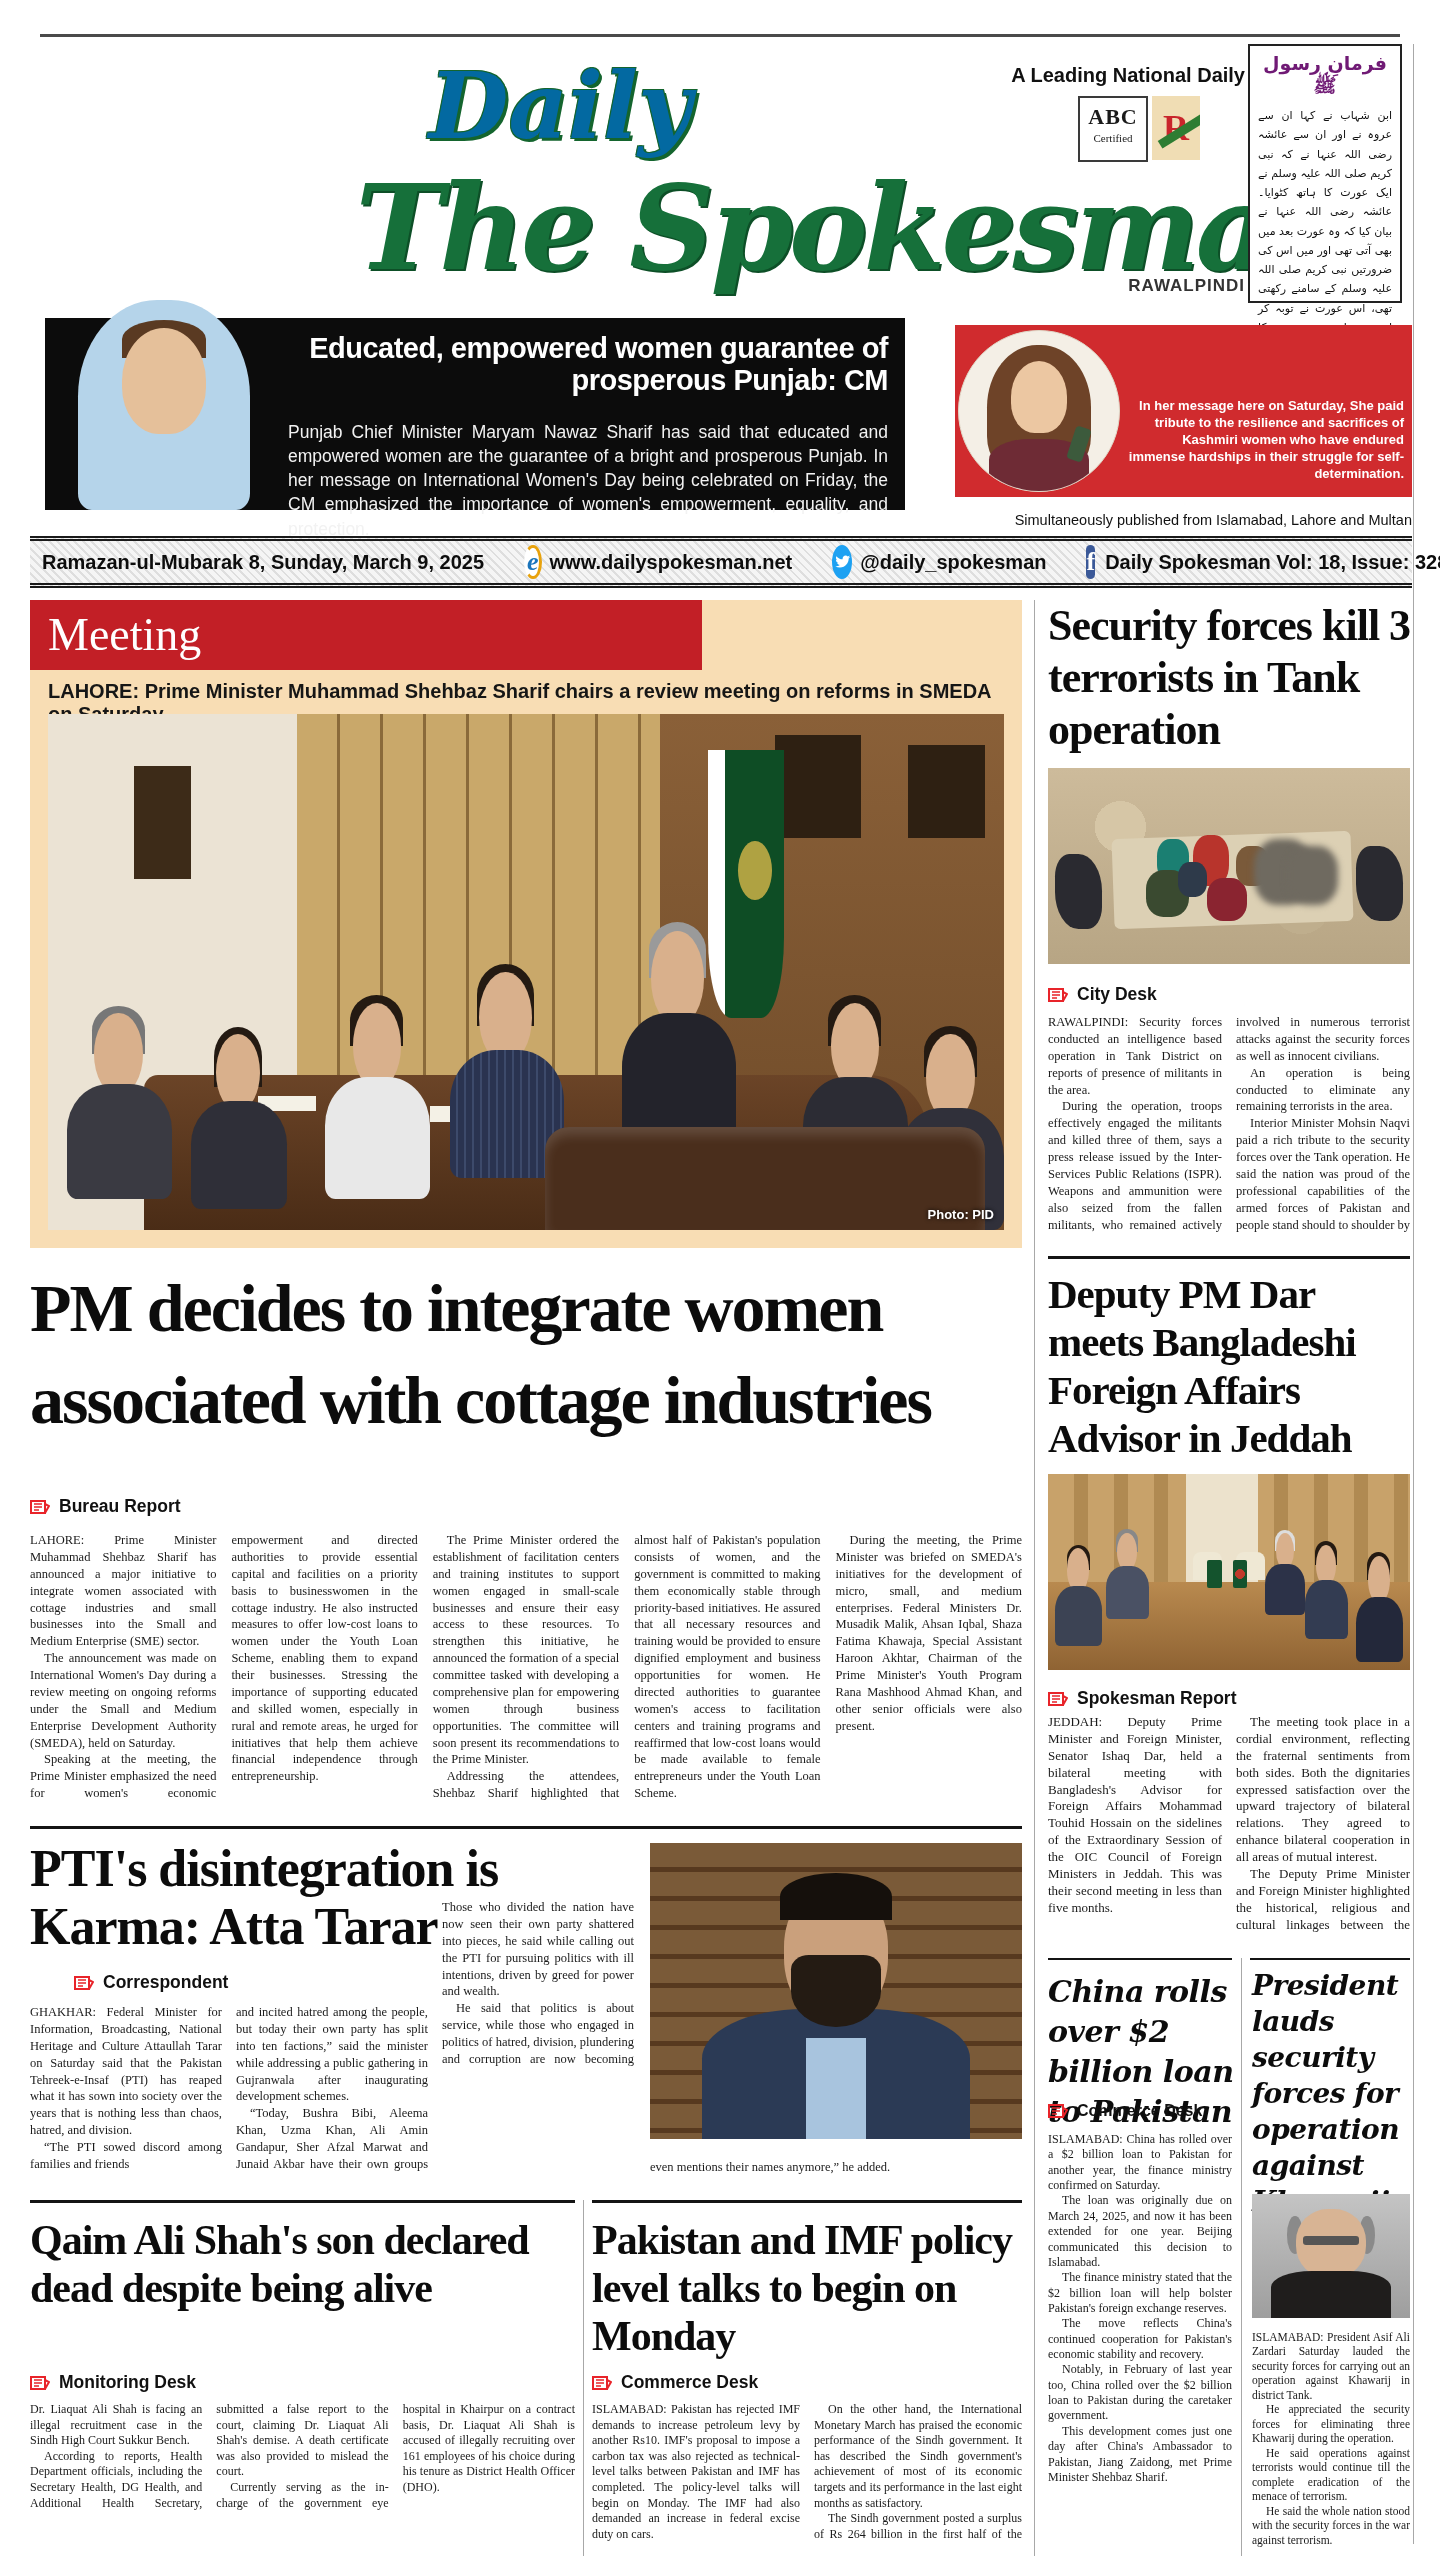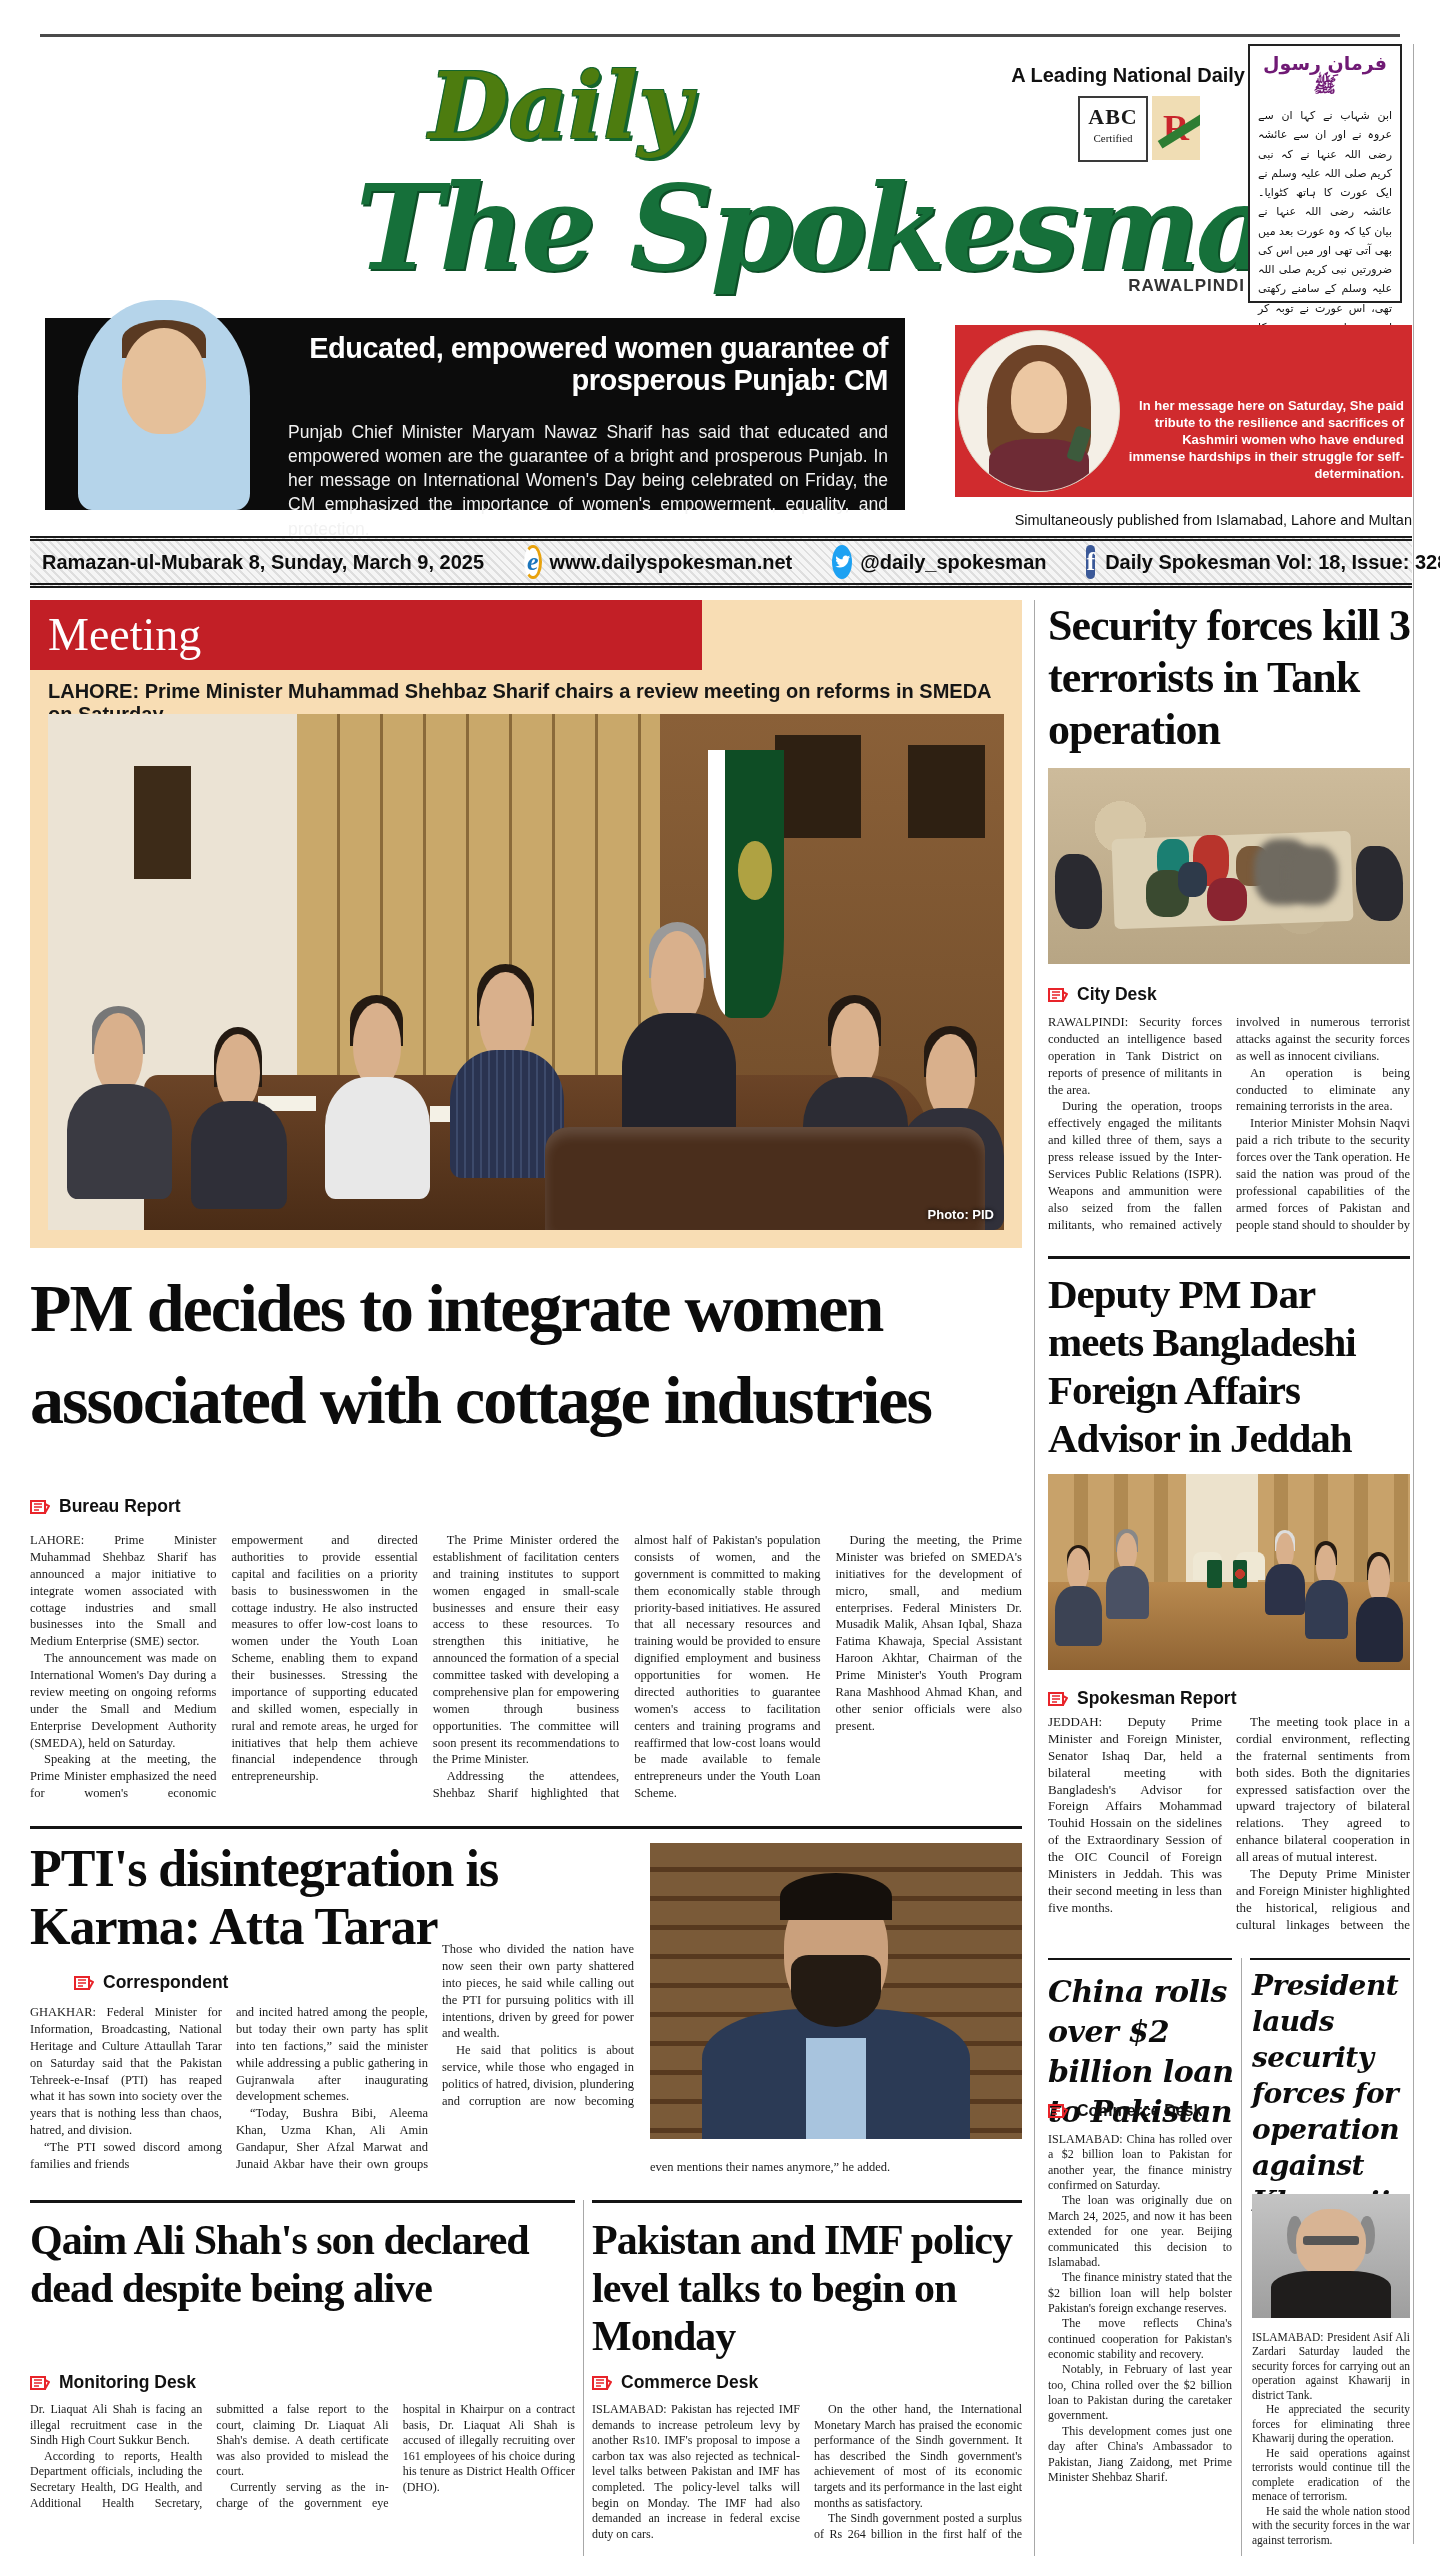--- a/index.html
+++ b/index.html
@@ -2,21 +2,21 @@
 <html><head>
 <meta charset="utf-8">
 <style>
   html,body{margin:0;padding:0;background:#e9e9e9;}
   .page{position:relative;width:1440px;height:2560px;background:#ffffff;overflow:hidden;
         font-family:"Liberation Serif",serif;color:#1a1a1a;}
   
   .top-rule{position:absolute;left:40px;top:34px;width:1360px;height:3px;background:#4a4a4a;}
   .daily{position:absolute;left:160px;top:52px;width:800px;text-align:center;
          font-family:"DejaVu Serif",serif;font-style:italic;font-weight:bold;font-size:92px;
-         color:#4d7c0f;text-shadow:3px 3px 0 #14652e,-1px -1px 0 #14652e,1px -1px 0 #14652e,-1px 1px 0 #14652e;}
+         color:#0369a1;text-shadow:3px 3px 0 #14652e,-1px -1px 0 #14652e,1px -1px 0 #14652e,-1px 1px 0 #14652e;}
   .mast-title{position:absolute;left:60px;top:158px;width:1290px;text-align:right;
          font-family:"DejaVu Serif",serif;font-style:italic;font-weight:bold;font-size:118px;
          color:#16703a;letter-spacing:-4px;text-shadow:2px 2px 0 #0d4f27;}
   .tagline{position:absolute;left:845px;top:64px;width:400px;text-align:right;
          font-family:"Liberation Sans",sans-serif;font-weight:bold;font-size:20px;color:#111;}
   .abc-box{position:absolute;left:1078px;top:96px;width:66px;height:62px;border:2px solid #3a3a3a;
          text-align:center;font-family:"Liberation Serif",serif;background:#fff;}
   .abc-box .a1{font-size:22px;font-weight:bold;letter-spacing:1px;margin-top:6px;}
   .abc-box .a2{font-size:11px;margin-top:2px;}
   .cert-logo{position:absolute;left:1152px;top:96px;width:48px;height:64px;background:#f0ddb4;
@@ -422,21 +422,21 @@
     <span>Correspondent</span>
   </div>
   <div class="body-cols" style="left:30px;top:2004px;width:192px;height:172px;">
       <p>GHAKHAR: Federal Minister for Information, Broadcasting, National Heritage and Culture Attaullah Tarar on Saturday said that the Pakistan Tehreek-e-Insaf (PTI) has reaped what it has sown into society over the years that is nothing less than chaos, hatred, and division.</p>
       <p>“The PTI sowed discord among families and friends</p>
     </div>
   <div class="body-cols" style="left:236px;top:2004px;width:192px;height:172px;">
       <p>and incited hatred among the people, but today their own party has split into ten factions,” said the minister while addressing a public gathering in Gujranwala after inaugurating development schemes.</p>
       <p>“Today, Bushra Bibi, Aleema Khan, Uzma Khan, Ali Amin Gandapur, Sher Afzal Marwat and Junaid Akbar have their own groups within the party,” he added.</p>
     </div>
-  <div class="body-cols" style="left:442px;top:1941px;width:192px;height:172px;">
+  <div class="body-cols" style="left:442px;top:1899px;width:192px;height:172px;">
       <p>Those who divided the nation have now seen their own party shattered into pieces, he said while calling out the PTI for pursuing politics with ill intentions, driven by greed for power and wealth.</p>
       <p>He said that politics is about service, while those who engaged in politics of hatred, division, plundering and corruption are now becoming irrelevant. “No one</p>
     </div>
   <div class="cont-line" style="left:650px;top:2160px;width:372px;">even mentions their names  anymore,” he added.</div>
 
   <div class="hrule" style="left:30px;top:2200px;width:545px;"></div>
   <div class="hrule" style="left:592px;top:2200px;width:430px;"></div>
   <div class="vrule" style="left:583px;top:2200px;height:356px;"></div>
 
   <div class="headline" style="left:30px;top:2216px;width:545px;font-size:42px;line-height:48px;">Qaim Ali Shah's son declared dead despite being alive</div>

